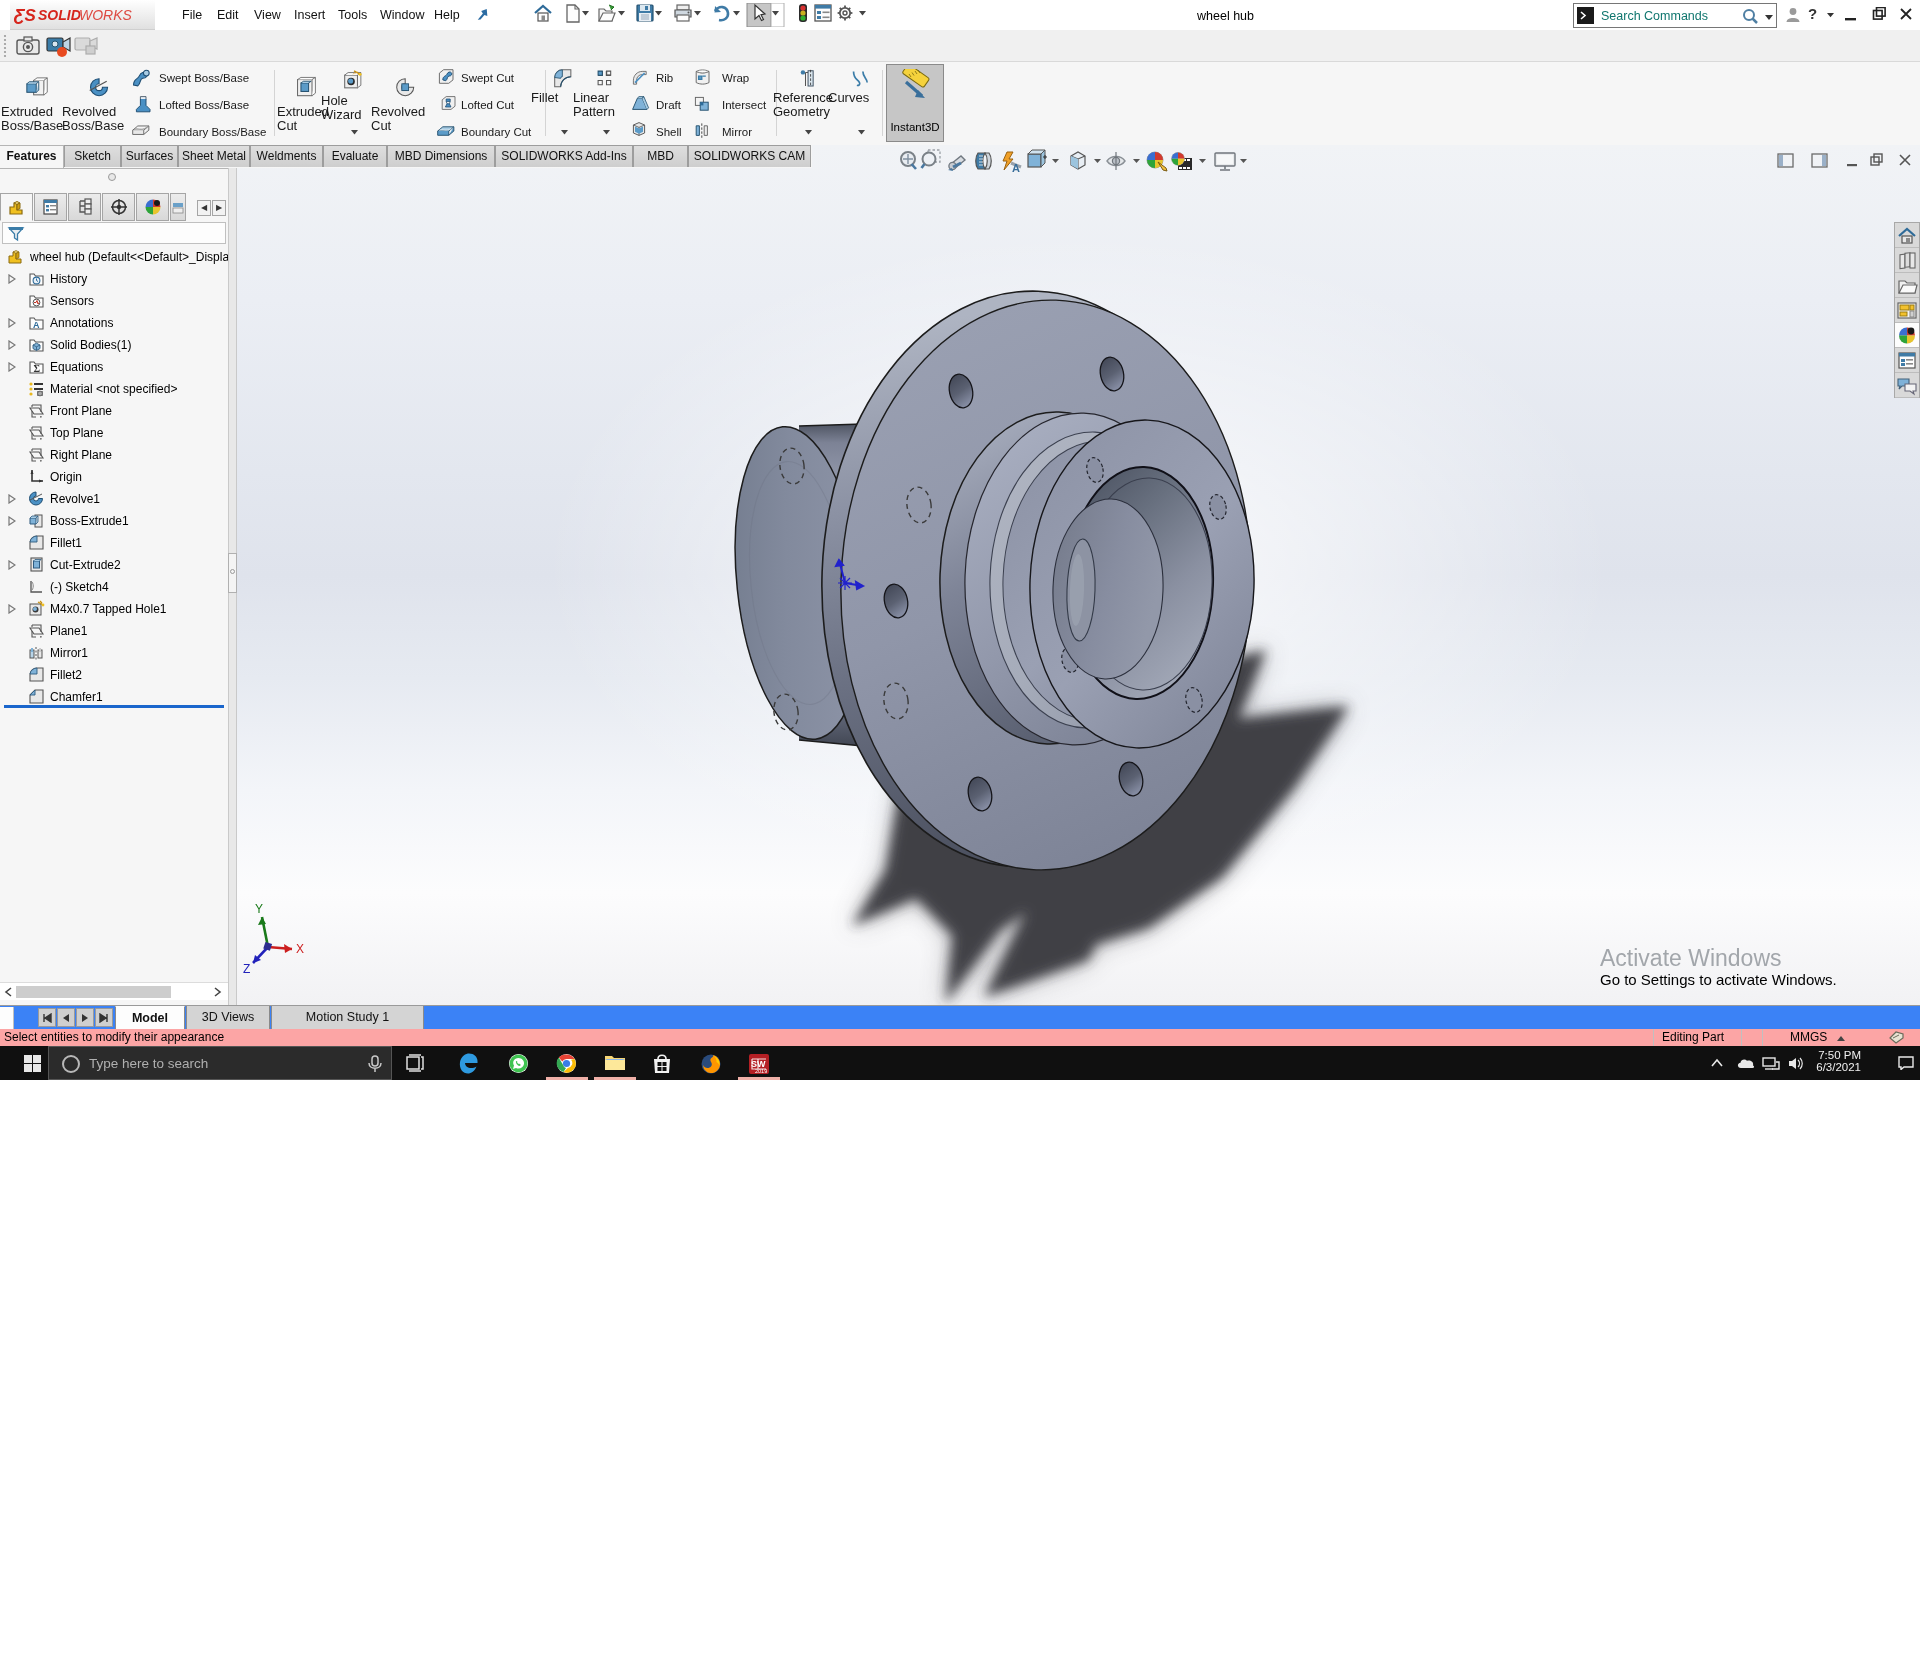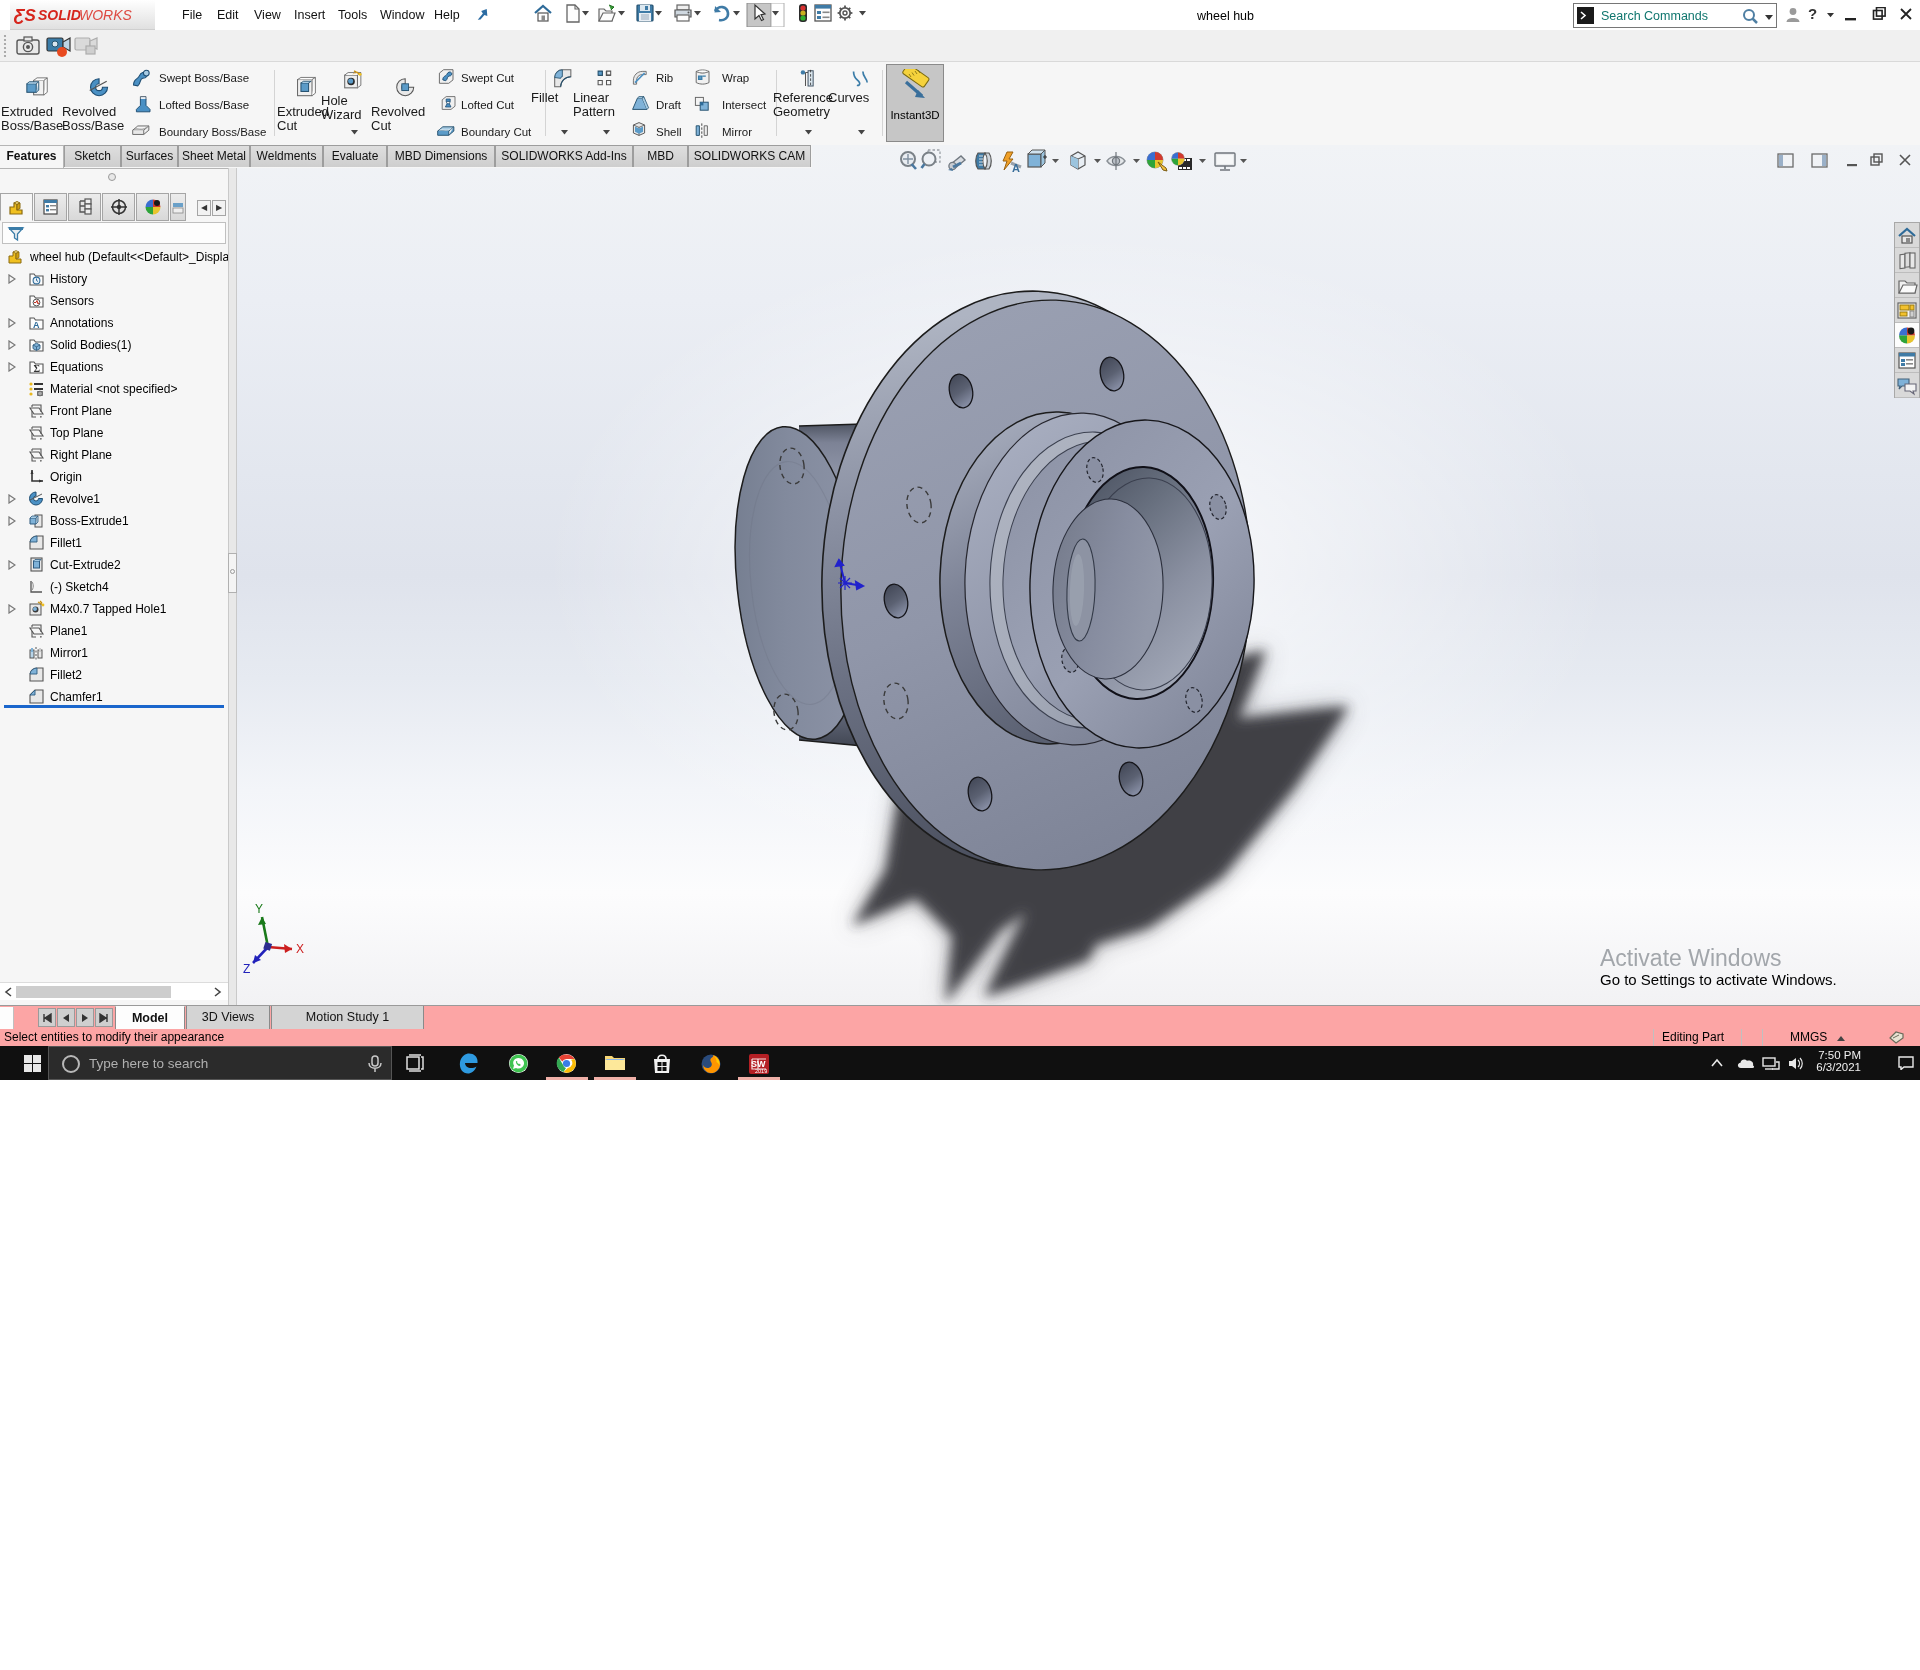--- a/index.html
+++ b/index.html
@@ -26,21 +26,21 @@
  linear-gradient(180deg,#f1f3f6 0%,#ebeef4 18%,#e3e7ef 38%,#dfe3ec 50%,#e6eaf1 62%,#f3f5f9 75%,#fcfcfd 87%,#f2f2f4 100%)}
 #activate{position:absolute;left:1372px;top:800px;color:#a2a6ab;font-size:23px}
 #activate2{position:absolute;left:1372px;top:826px;color:#000000;font-size:15px}
 #panel{position:absolute;z-index:5;left:0;top:168px;width:228px;height:837px;background:#f6f6f6;border-top:1px solid #b5b5b5}
 #ftree{position:absolute;left:0;top:75px;width:228px;height:730px;font-size:12px;color:#000}
 .trow{position:absolute;left:0;height:22px;white-space:nowrap}
 .trow .lbl{position:absolute;left:50px;top:4px}
 .ticon{position:absolute;left:28px;top:2px;width:17px;height:17px}
 .texp{position:absolute;left:8px;top:6px;width:8px;height:10px}
 #splitter{position:absolute;z-index:5;left:228px;top:168px;width:9px;height:837px;background:#e8e8e8;border-left:1px solid #c9c9c9;border-right:1px solid #c9c9c9}
-#modeltabs{position:absolute;left:0;top:1005px;width:1920px;height:24px;background:#fca5a5;border-top:1px solid #9a9a9a}
+#modeltabs{position:absolute;left:0;top:1005px;width:1920px;height:24px;background:#3b82f6;border-top:1px solid #9a9a9a}
 .mtab{position:absolute;top:0px;height:24px;border:1px solid #8a8a8a;border-top:none;background:#d4d4d4;font-size:12.5px;text-align:center;line-height:22px;color:#111}
 .nbt{position:absolute;top:0;width:18px;height:19px;background:#cfcfcf;border:1px solid #9a9a9a;color:#222}
 .nbt svg{margin:4px 2px}
 #statusbar{position:absolute;left:0;top:1029px;width:1920px;height:17px;background:#fca5a5;font-size:12px;color:#000}
 #taskbar{position:absolute;left:0;top:1046px;width:1920px;height:34px;background:#101010}
 #tsearch{position:absolute;left:48px;top:0px;width:344px;height:34px;background:#2b2b2b;border:1px solid #555}
 </style>
 </head>
 <body>
 <div id="titlebar">
@@ -350,21 +350,21 @@
   <div class="rib-row" style="left:722px;top:10px">Wrap</div>
   <div class="rib-row" style="left:722px;top:37px">Intersect</div>
   <div class="rib-row" style="left:722px;top:64px">Mirror</div>
   <div class="abs" style="left:886px;top:2px;width:58px;height:78px;background:#c6c6c6;border:1px solid #8a8a8a;text-align:center">
     <svg width="38" height="36" viewBox="0 0 38 36" style="margin-top:4px">
       <rect x="6" y="1" width="26" height="11" rx="2" transform="rotate(35 19 8)" fill="#f5d23c" stroke="#7a6a10" stroke-width="1"></rect>
       <path d="M13 5 L15 8 M16 3.5 L18 6.5 M19 2 L21 5 M22 1 L24 4" stroke="#7a6a10" stroke-width="0.8"></path>
       <path d="M10 13 L26 27" stroke="#3a6f9b" stroke-width="3.2"></path>
         <path d="M22 21 L29 29 L19 28 Z" fill="#3a6f9b"></path>
     </svg>
-    <div style="font-size:11.5px;margin-top:0px">Instant3D</div>
+    <div style="font-size:11.5px;margin-top:12px">Instant3D</div>
   </div>
 </div>
 
 <div id="cmdtabs">
   <div class="ctab active" style="left:0px;width:64px;border-left:none">Features</div>
   <div class="ctab" style="left:64px;width:57px">Sketch</div>
   <div class="ctab" style="left:121px;width:57px">Surfaces</div>
   <div class="ctab" style="left:178px;width:72px">Sheet Metal</div>
   <div class="ctab" style="left:250px;width:73px">Weldments</div>
   <div class="ctab" style="left:323px;width:64px">Evaluate</div>

